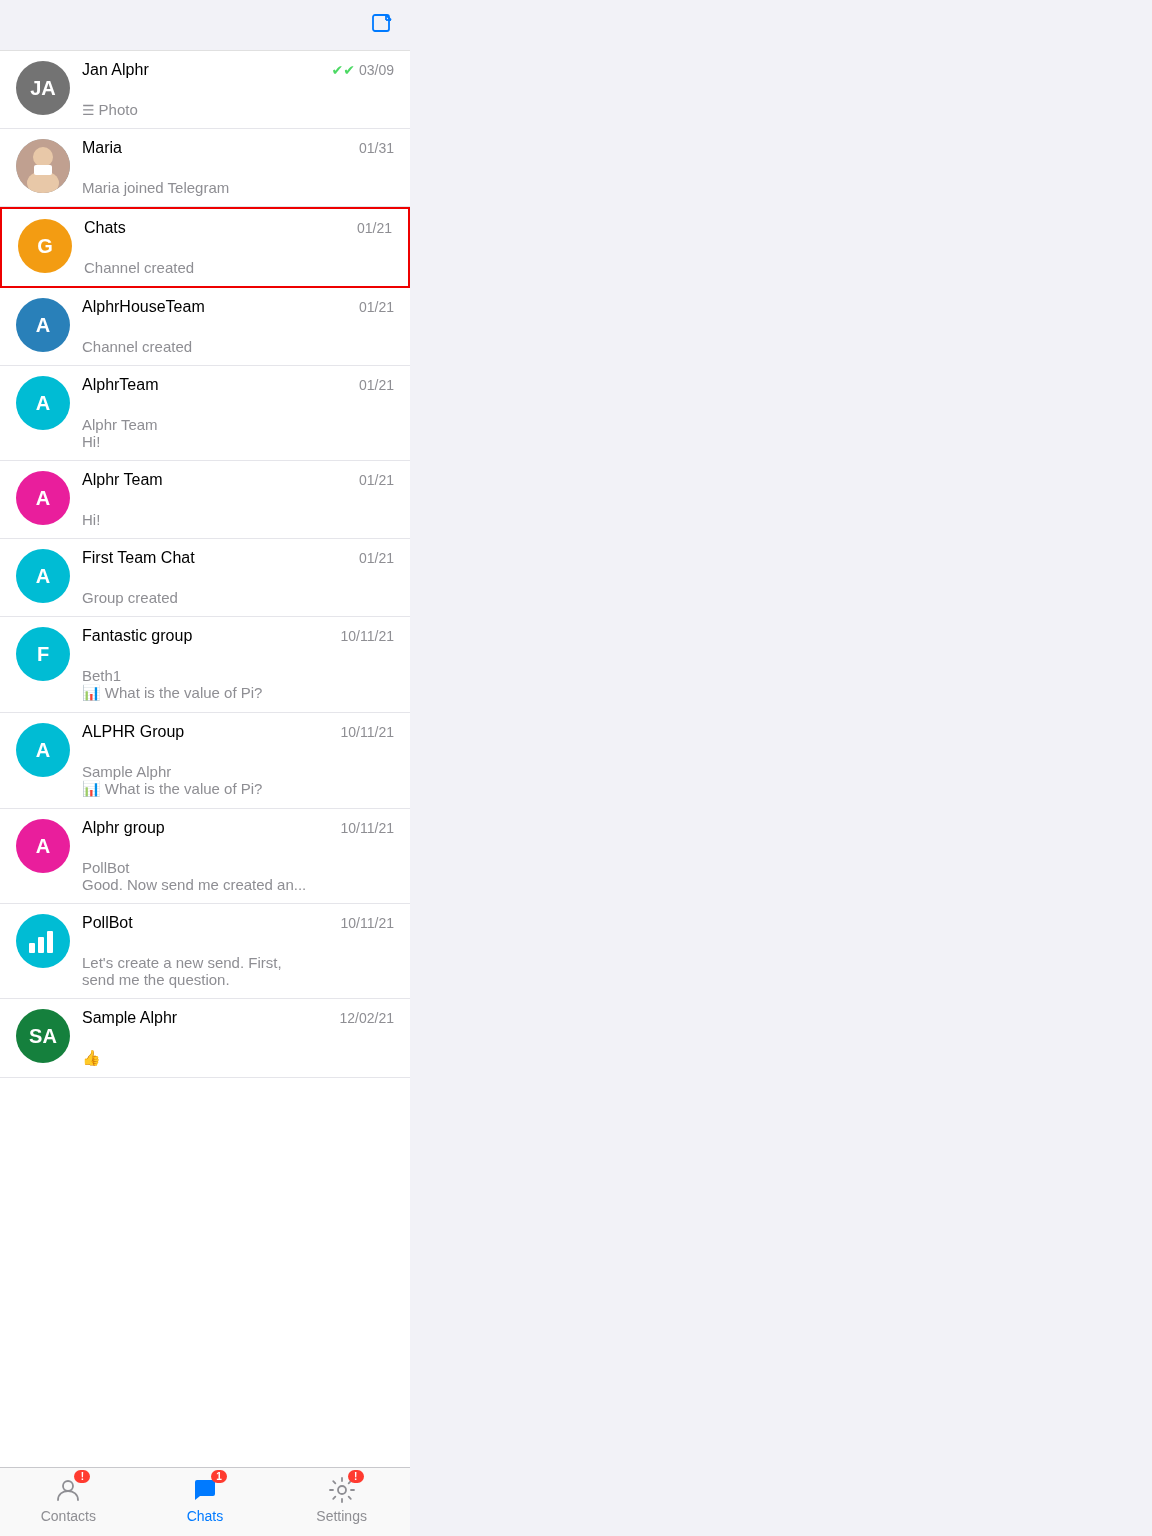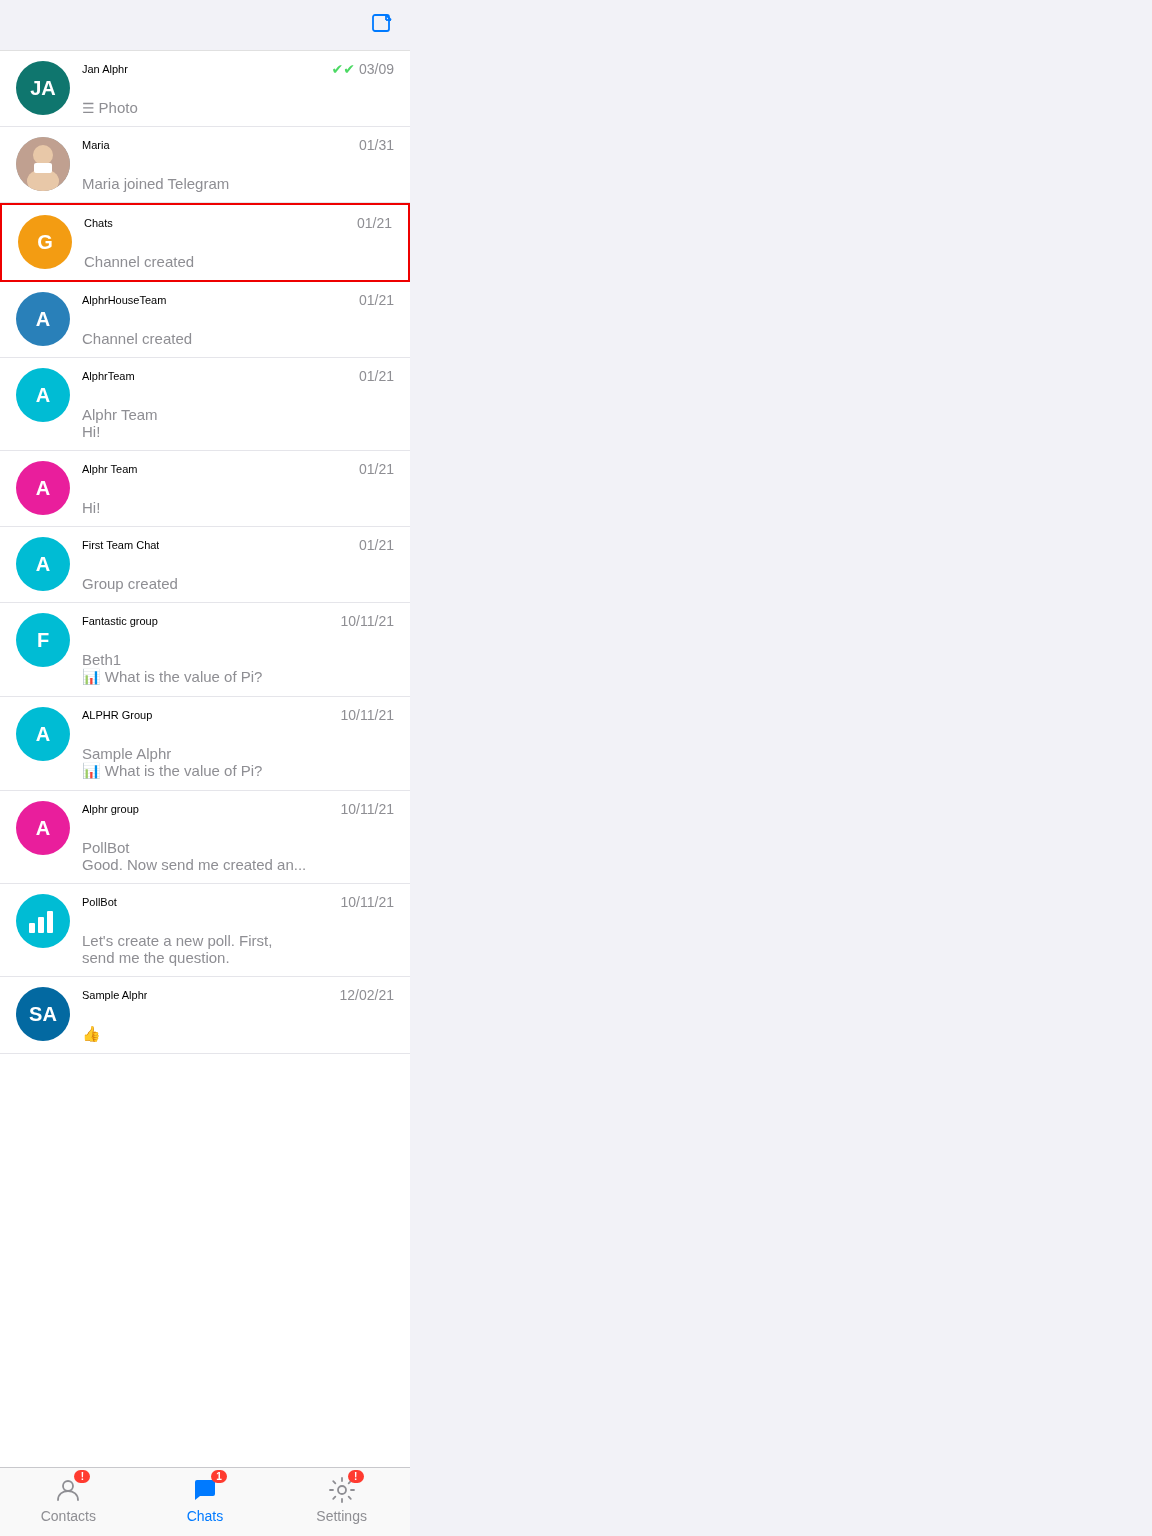--- a/index.html
+++ b/index.html
@@ -83,21 +83,21 @@
       justify-content: center;
       min-width: 0;
     }
     .chat-top-row {
       display: flex;
       justify-content: space-between;
       align-items: center;
       margin-bottom: 2px;
     }
     .chat-name {
-      font-size: 11px;
+      font-size: 16px;
       font-weight: 500;
       color: #000;
       white-space: nowrap;
       overflow: hidden;
       text-overflow: ellipsis;
     }
     .chat-time {
       font-size: 14px;
       color: #8e8e93;
       white-space: nowrap;
@@ -190,21 +190,21 @@
       <rect x="3" y="3" width="16" height="16" rx="2" stroke="#007aff" stroke-width="1.8" fill="none"></rect>
       <line x1="16" y1="3" x2="21" y2="8" stroke="#007aff" stroke-width="1.8"></line>
       <line x1="16" y1="3" x2="16" y2="8" stroke="#007aff" stroke-width="1.8"></line>
       <line x1="16" y1="8" x2="21" y2="8" stroke="#007aff" stroke-width="1.8"></line>
     </svg>
   </span>
 </div>
 
 <div class="chat-list">
 <div class="chat-item">
-      <div class="avatar" style="background: #0f766e;">JA</div>
+      <div class="avatar" style="background: #737373;">JA</div>
       <div class="chat-content">
         <div class="chat-top-row">
           <span class="chat-name">Jan Alphr</span>
           <span class="chat-time"><span class="double-check">✔✔</span>03/09</span>
         </div>
         <div class="chat-preview"><span class="menu-icon">☰</span>Photo</div>
       </div>
     </div>
     <div class="chat-item">
       <div class="avatar" style="background: linear-gradient(135deg, rgb(187, 187, 187) 0%, rgb(136, 136, 136) 100%);">
@@ -313,26 +313,26 @@
       <rect x="2" y="18" width="6" height="10" fill="white" rx="1"></rect>
       <rect x="11" y="12" width="6" height="16" fill="white" rx="1"></rect>
       <rect x="20" y="6" width="6" height="22" fill="white" rx="1"></rect>
     </svg>
       </div>
       <div class="chat-content">
         <div class="chat-top-row">
           <span class="chat-name">PollBot</span>
           <span class="chat-time">10/11/21</span>
         </div>
-        <div class="chat-preview">Let's create a new poll. First,</div>
+        <div class="chat-preview">Let's create a new send. First,</div>
         <div class="chat-preview-line2">send me the question.</div>
       </div>
     </div>
     <div class="chat-item">
-      <div class="avatar" style="background: #0369a1;">SA</div>
+      <div class="avatar" style="background: #15803d;">SA</div>
       <div class="chat-content">
         <div class="chat-top-row">
           <span class="chat-name">Sample Alphr</span>
           <span class="chat-time">12/02/21</span>
         </div>
         <div class="chat-preview">👍</div>
       </div>
     </div>
   </div>
 

